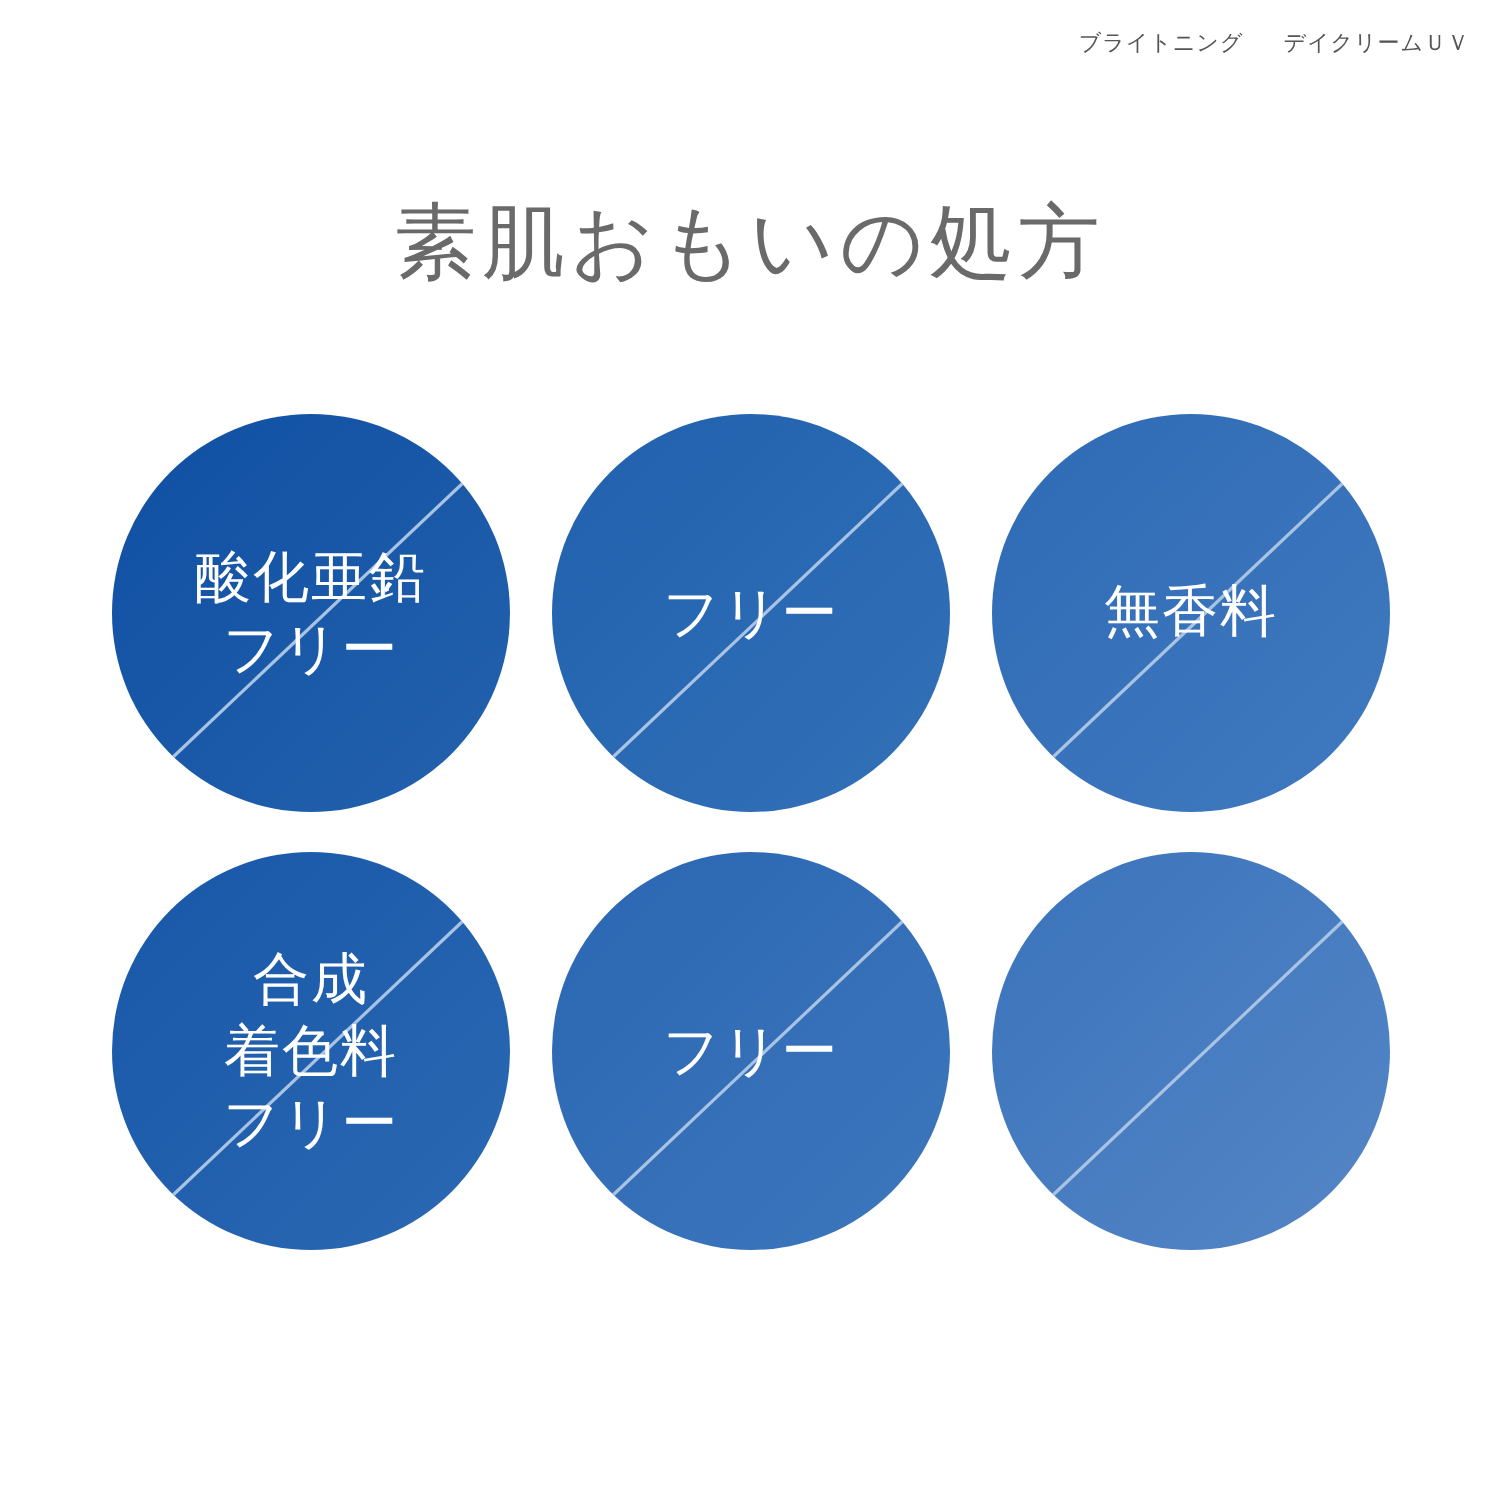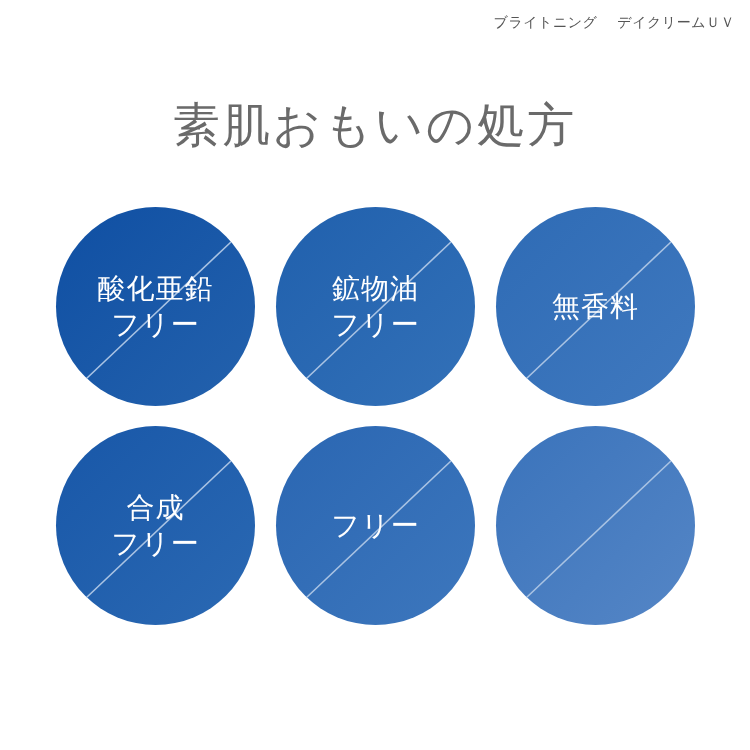--- a/index.html
+++ b/index.html
@@ -11,35 +11,35 @@
       width: 750px;
       height: 750px;
       position: relative;
       overflow: hidden;
       font-family: "DejaVu Sans", "Liberation Sans", sans-serif;
     }
     .product-name {
       position: absolute;
       top: 14px;
       right: 15px;
-      font-size: 14px;
+      font-size: 11px;
       color: #555555;
       letter-spacing: 0.5px;
       white-space: nowrap;
     }
     .product-name span + span {
       margin-left: 20px;
     }
     .page-title {
       position: absolute;
       top: 94px;
       left: 0;
       width: 750px;
       text-align: center;
-      font-size: 47px;
+      font-size: 41px;
       font-weight: 300;
       color: #6a6a6a;
       letter-spacing: 3px;
     }
     .circle {
       position: absolute;
       width: 199px;
       height: 199px;
       border-radius: 50%;
       overflow: hidden;
@@ -84,38 +84,38 @@
       <div class="label">
         <div>酸化亜鉛</div>
         <div>フリー</div>
       </div>
     </div>
     <div class="circle" style="left: 276px; top: 207px; background: linear-gradient(135deg, rgb(32, 96, 173) 0%, rgb(51, 113, 184) 100%);">
       <svg class="slash" viewBox="0 0 199 199">
         <line x1="30" y1="172" x2="176" y2="34" stroke="#a9c3e3" stroke-width="1.6"></line>
       </svg>
       <div class="label">
-        <div>鉱物油</div>
         <div>フリー</div>
       </div>
     </div>
     <div class="circle" style="left: 496px; top: 207px; background: linear-gradient(135deg, rgb(46, 107, 181) 0%, rgb(64, 121, 191) 100%); font-family: Liberation Serif, serif;">
       <svg class="slash" viewBox="0 0 199 199">
         <line x1="30" y1="172" x2="176" y2="34" stroke="#a9c3e3" stroke-width="1.6"></line>
       </svg>
       <div class="label">
         <div>無香料</div>
       </div>
     </div>
     <div class="circle" style="left: 56px; top: 426px; background: linear-gradient(135deg, rgb(24, 87, 168) 0%, rgb(43, 105, 179) 100%);">
       <svg class="slash" viewBox="0 0 199 199">
         <line x1="30" y1="172" x2="176" y2="34" stroke="#a9c3e3" stroke-width="1.6"></line>
       </svg>
       <div class="label">
         <div>合成</div>
+        <div>着色料</div>
         <div>フリー</div>
       </div>
     </div>
     <div class="circle" style="left: 276px; top: 426px; background: linear-gradient(135deg, rgb(42, 102, 178) 0%, rgb(61, 119, 189) 100%);">
       <svg class="slash" viewBox="0 0 199 199">
         <line x1="30" y1="172" x2="176" y2="34" stroke="#a9c3e3" stroke-width="1.6"></line>
       </svg>
       <div class="label">
         <div>フリー</div>
       </div>

